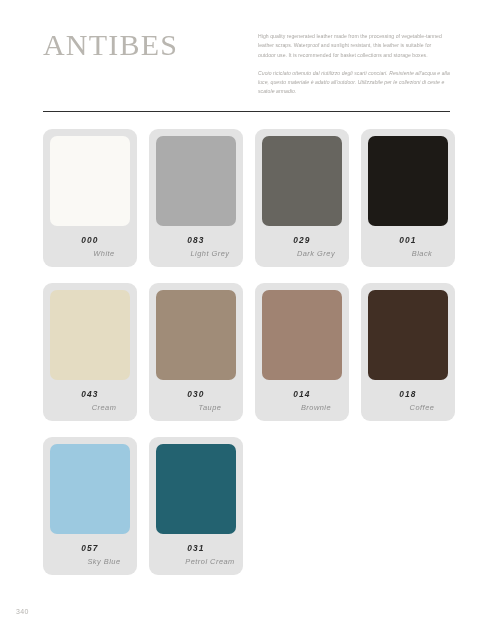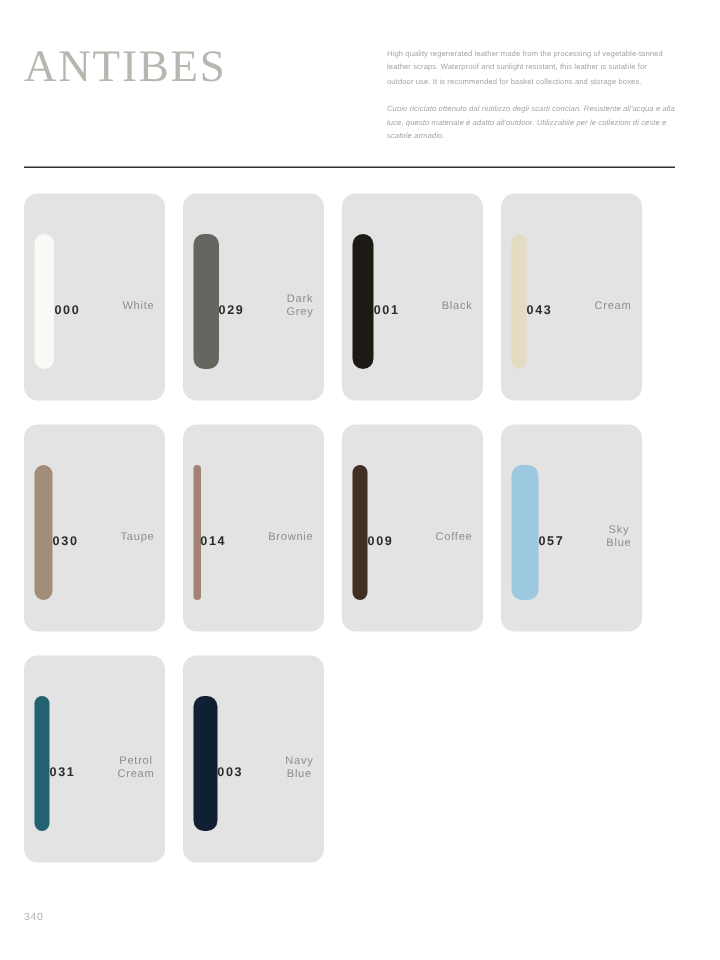--- a/index.html
+++ b/index.html
@@ -11,21 +11,21 @@
     height: 640px;
     background: #ffffff;
     font-family: "Liberation Sans", sans-serif;
     overflow: hidden;
     position: relative;
   }
   .page {
     width: 480px;
     height: 640px;
     box-sizing: border-box;
-    padding: 26px 30px 0 16px;
+    padding: 26px 30px 0 43px;
     position: relative;
     border-radius: 19px;
   }
 
   
   .header {
     display: flex;
     align-items: flex-start;
     justify-content: space-between;
   }
@@ -76,22 +76,23 @@
     row-gap: 16px;
   }
   .card {
     width: 94px;
     height: 138px;
     background: #e3e3e3;
     border-radius: 9px;
     box-sizing: border-box;
     padding: 7px 7px 0 7px;
     display: flex;
-    flex-direction: row;
+    flex-direction: column;
     align-items: center;
+    font-style: italic;
   }
   .chip {
     width: 80px;
     height: 90px;
     border-radius: 7px;
   }
   .card-code {
     margin-top: 9px;
     font-size: 8.4px;
     font-weight: 700;
@@ -140,20 +141,25 @@
 
   <div class="rule"></div>
 
   <div class="grid">
       <div class="card">
         <div class="chip" style="background: rgb(250, 249, 245);"></div>
         <div class="card-code">000</div>
         <div class="card-name">White</div>
       </div>
       <div class="card">
+        <div class="chip" style="background: rgb(171, 171, 171);"></div>
+        <div class="card-code">083</div>
+        <div class="card-name">Light Grey</div>
+      </div>
+      <div class="card">
         <div class="chip" style="background: rgb(103, 101, 95);"></div>
         <div class="card-code">029</div>
         <div class="card-name">Dark Grey</div>
       </div>
       <div class="card">
         <div class="chip" style="background: rgb(29, 26, 22);"></div>
         <div class="card-code">001</div>
         <div class="card-name">Black</div>
       </div>
       <div class="card">
@@ -166,37 +172,32 @@
         <div class="card-code">030</div>
         <div class="card-name">Taupe</div>
       </div>
       <div class="card">
         <div class="chip" style="background: rgb(160, 131, 114);"></div>
         <div class="card-code">014</div>
         <div class="card-name">Brownie</div>
       </div>
       <div class="card">
         <div class="chip" style="background: rgb(65, 47, 36);"></div>
-        <div class="card-code">009</div>
+        <div class="card-code">018</div>
         <div class="card-name">Coffee</div>
       </div>
       <div class="card">
         <div class="chip" style="background: rgb(156, 201, 224);"></div>
         <div class="card-code">057</div>
         <div class="card-name">Sky Blue</div>
       </div>
       <div class="card">
         <div class="chip" style="background: rgb(35, 98, 112);"></div>
         <div class="card-code">031</div>
         <div class="card-name">Petrol Cream</div>
       </div>
-      <div class="card">
-        <div class="chip" style="background: rgb(17, 31, 51);"></div>
-        <div class="card-code">003</div>
-        <div class="card-name">Navy Blue</div>
-      </div>
     </div>
 
   <div class="footer">
     <span class="page-number">340</span>
   </div>
 
 </div>
 
 </body></html>

